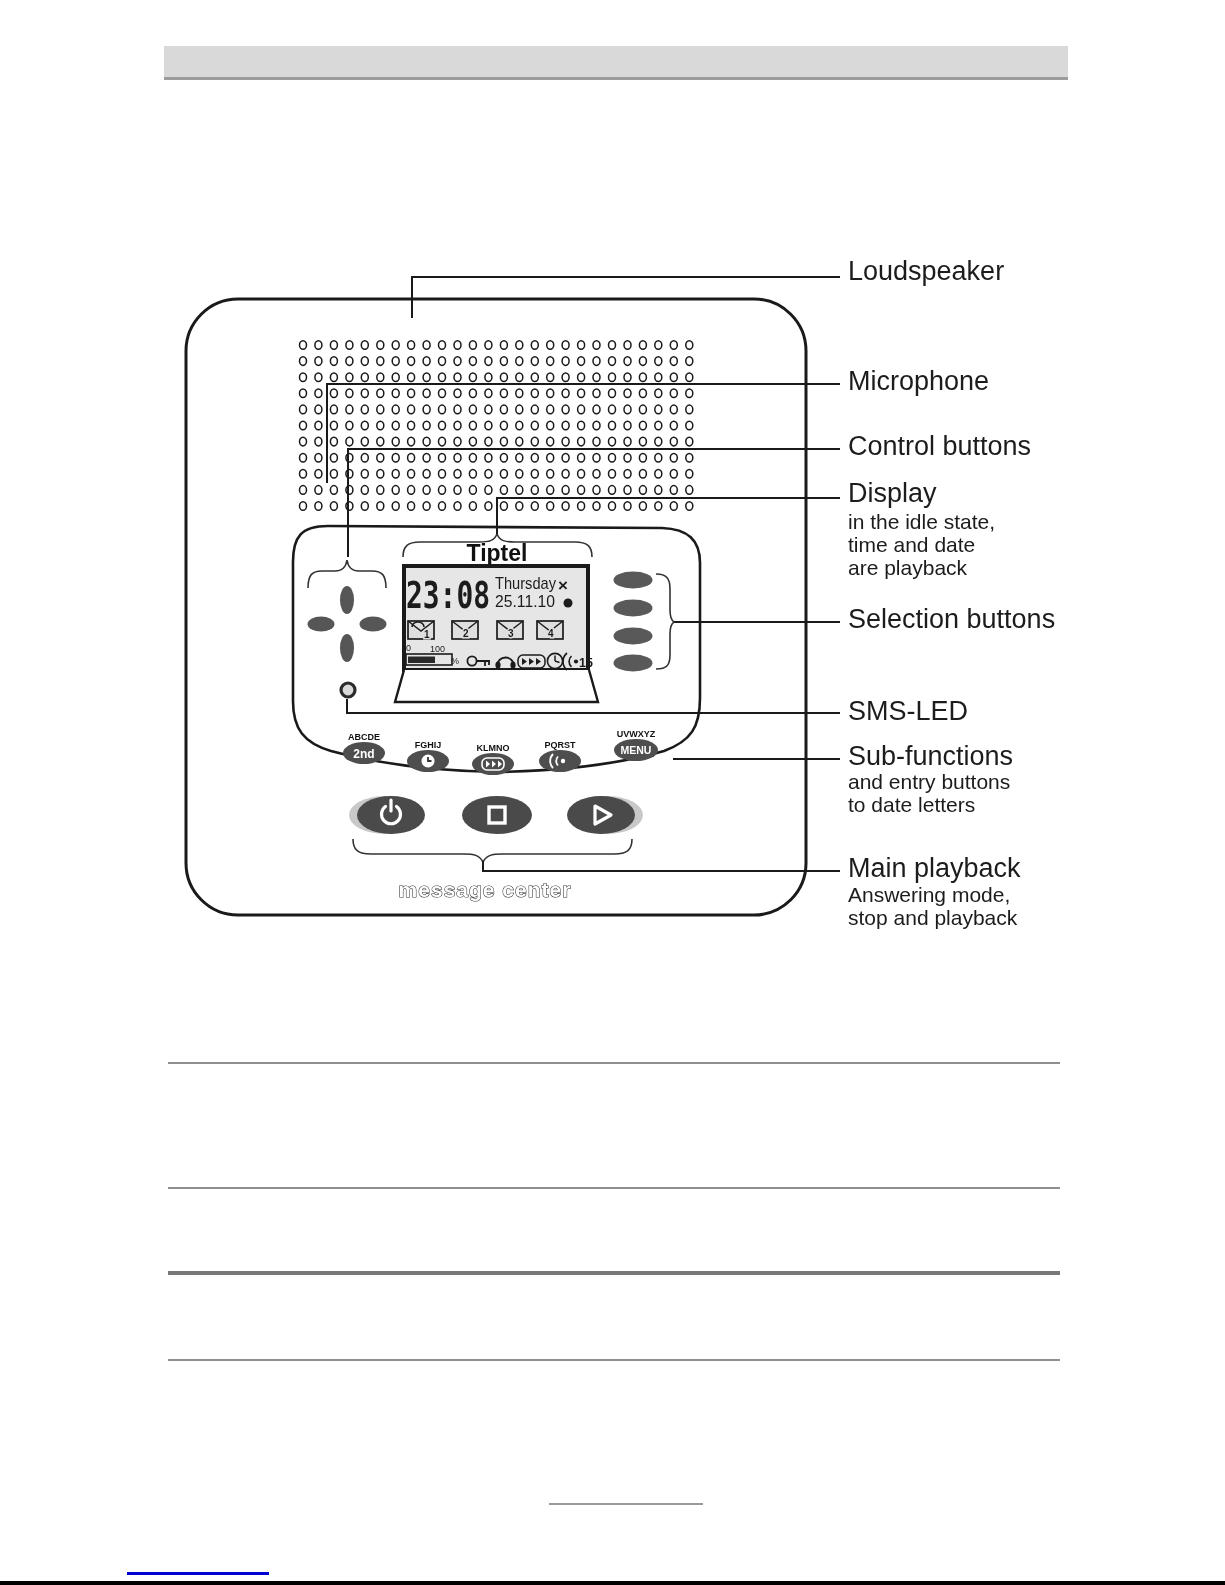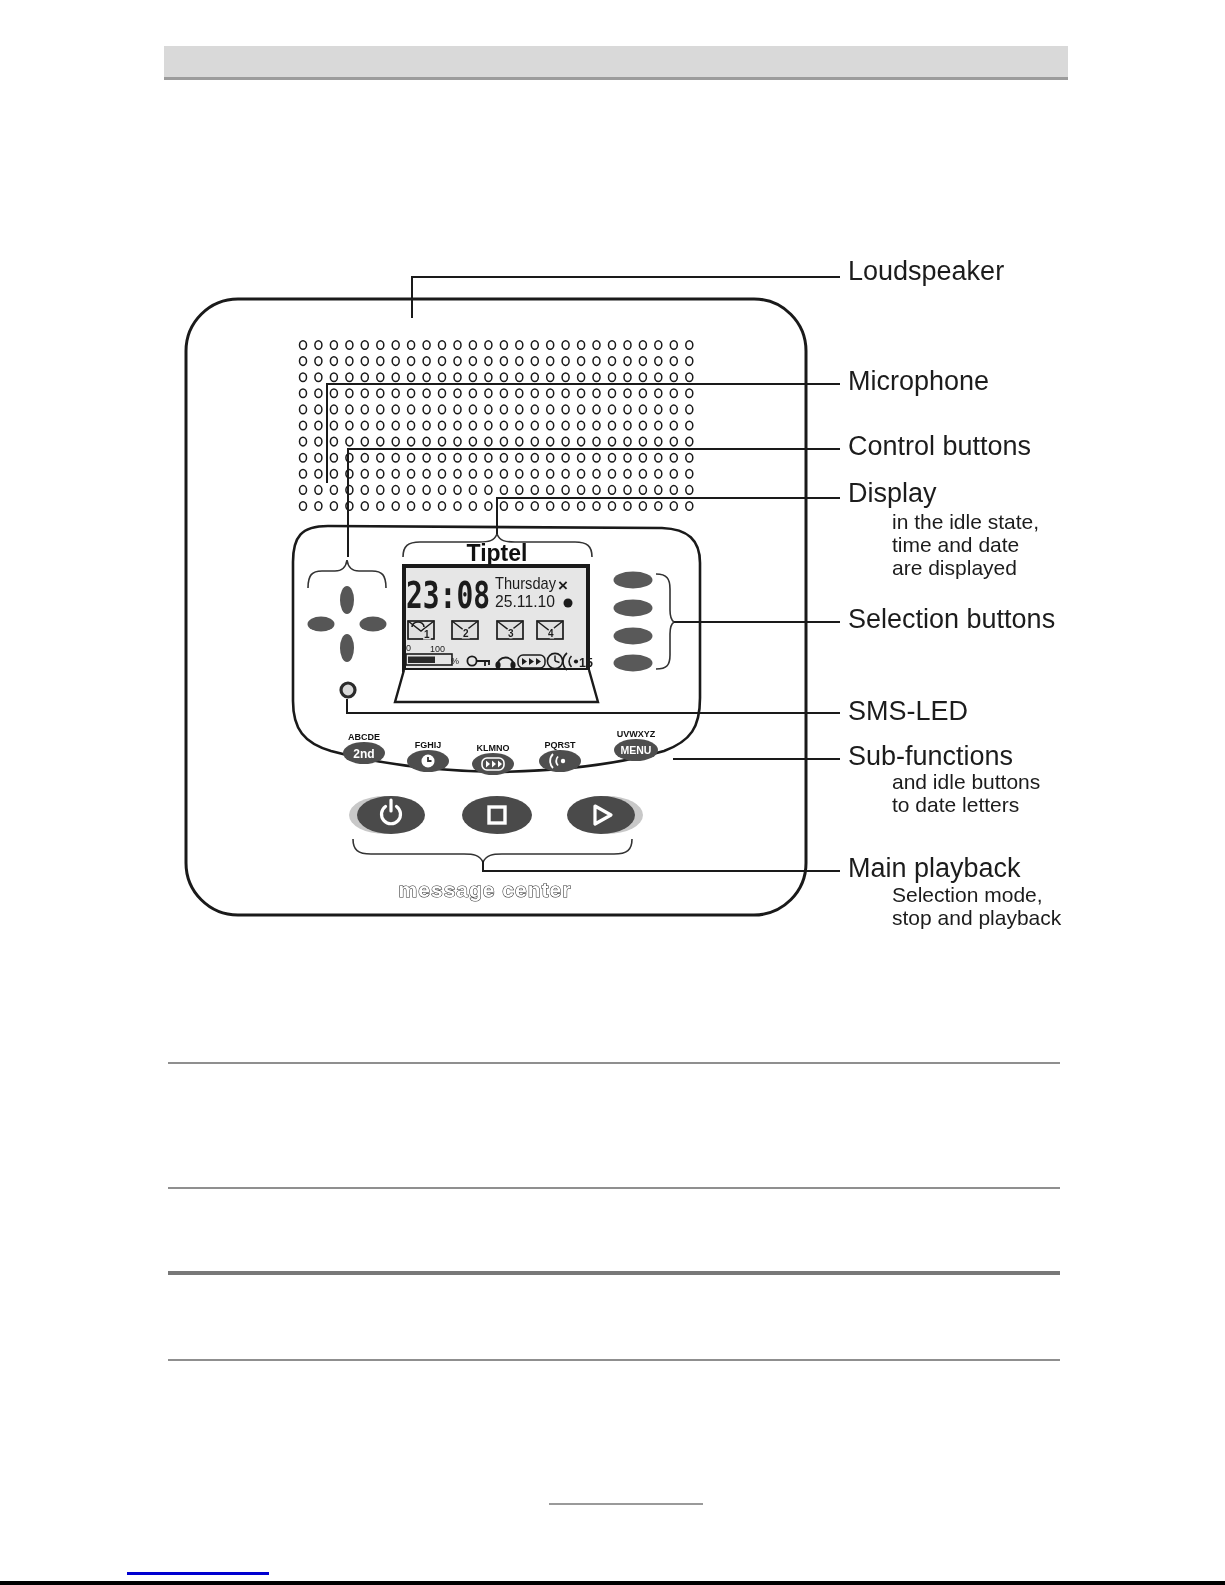--- a/index.html
+++ b/index.html
@@ -4,21 +4,21 @@
 <style>
   html,body{margin:0;padding:0;background:#fff;}
   body{width:1225px;height:1585px;position:relative;overflow:hidden;
        font-family:"Liberation Sans",sans-serif;color:#1c1c1c;}
   .abs{position:absolute;}
   
   .header-bar{left:164px;top:46px;width:904px;height:31px;background:#d9d9d9;
               border-bottom:3px solid #9c9c9c;}
   
   .callout{left:848px;font-size:27px;color:#1c1c1c;white-space:nowrap;line-height:27px;}
-  .callout-sub{left:848px;font-size:21px;color:#1c1c1c;white-space:nowrap;line-height:22px;margin-left:44px;}
+  .callout-sub{left:848px;font-size:21px;color:#1c1c1c;white-space:nowrap;line-height:22px;}
   
   .rule{left:168px;width:892px;background:#8f8f8f;}
   .rule-thick{background:#787878;}
   .short-rule{left:549px;top:1503px;width:154px;height:2px;background:#9a9a9a;}
   .link-underline{left:127px;top:1572px;width:142px;height:3px;background:#0000d0;}
   .bottom-edge{left:0;top:1581px;width:1225px;height:4px;background:#000;}
   svg text{font-family:"Liberation Sans",sans-serif;}
   .lcd-time{font-family:"DejaVu Sans Mono",monospace;}
 </style>
 </head>
@@ -474,28 +474,28 @@
     <path d="M483,861 V871 H840"></path>
   </g>
 </svg>
 
 <div class="abs callout" style="top:258px">Loudspeaker</div>
 <div class="abs callout" style="top:368px">Microphone</div>
 <div class="abs callout" style="top:433px">Control buttons</div>
 <div class="abs callout" style="top:480px">Display</div>
 <div class="abs callout-sub" style="top:511px">in the idle state,</div>
 <div class="abs callout-sub" style="top:534px">time and date</div>
-<div class="abs callout-sub" style="top:557px">are displayed</div>
+<div class="abs callout-sub" style="top:557px">are playback</div>
 <div class="abs callout" style="top:606px">Selection buttons</div>
 <div class="abs callout" style="top:698px">SMS-LED</div>
 <div class="abs callout" style="top:743px">Sub-functions</div>
-<div class="abs callout-sub" style="top:771px">and idle buttons</div>
+<div class="abs callout-sub" style="top:771px">and entry buttons</div>
 <div class="abs callout-sub" style="top:794px">to date letters</div>
 <div class="abs callout" style="top:855px">Main playback</div>
-<div class="abs callout-sub" style="top:884px">Selection mode,</div>
+<div class="abs callout-sub" style="top:884px">Answering mode,</div>
 <div class="abs callout-sub" style="top:907px">stop and playback</div>
 
 <div class="abs rule" style="top:1062px;height:2px"></div>
 <div class="abs rule" style="top:1187px;height:2px"></div>
 <div class="abs rule rule-thick" style="top:1271px;height:4px"></div>
 <div class="abs rule" style="top:1359px;height:2px"></div>
 <div class="abs short-rule"></div>
 <div class="abs link-underline"></div>
 <div class="abs bottom-edge"></div>
 

